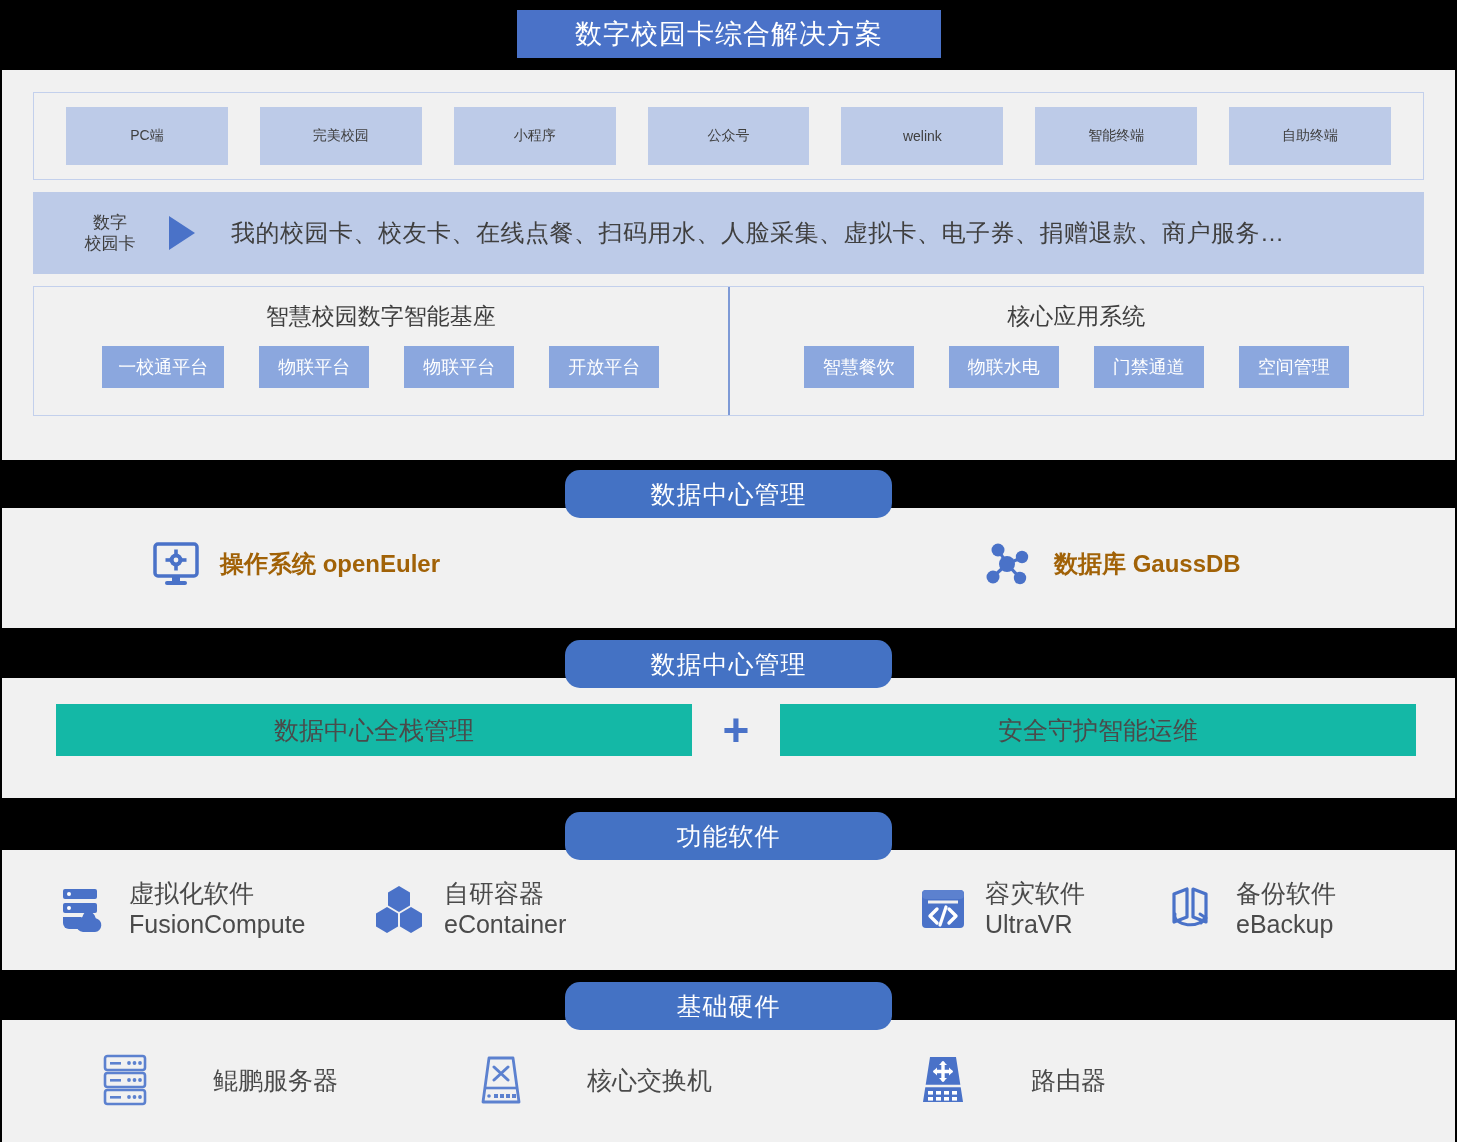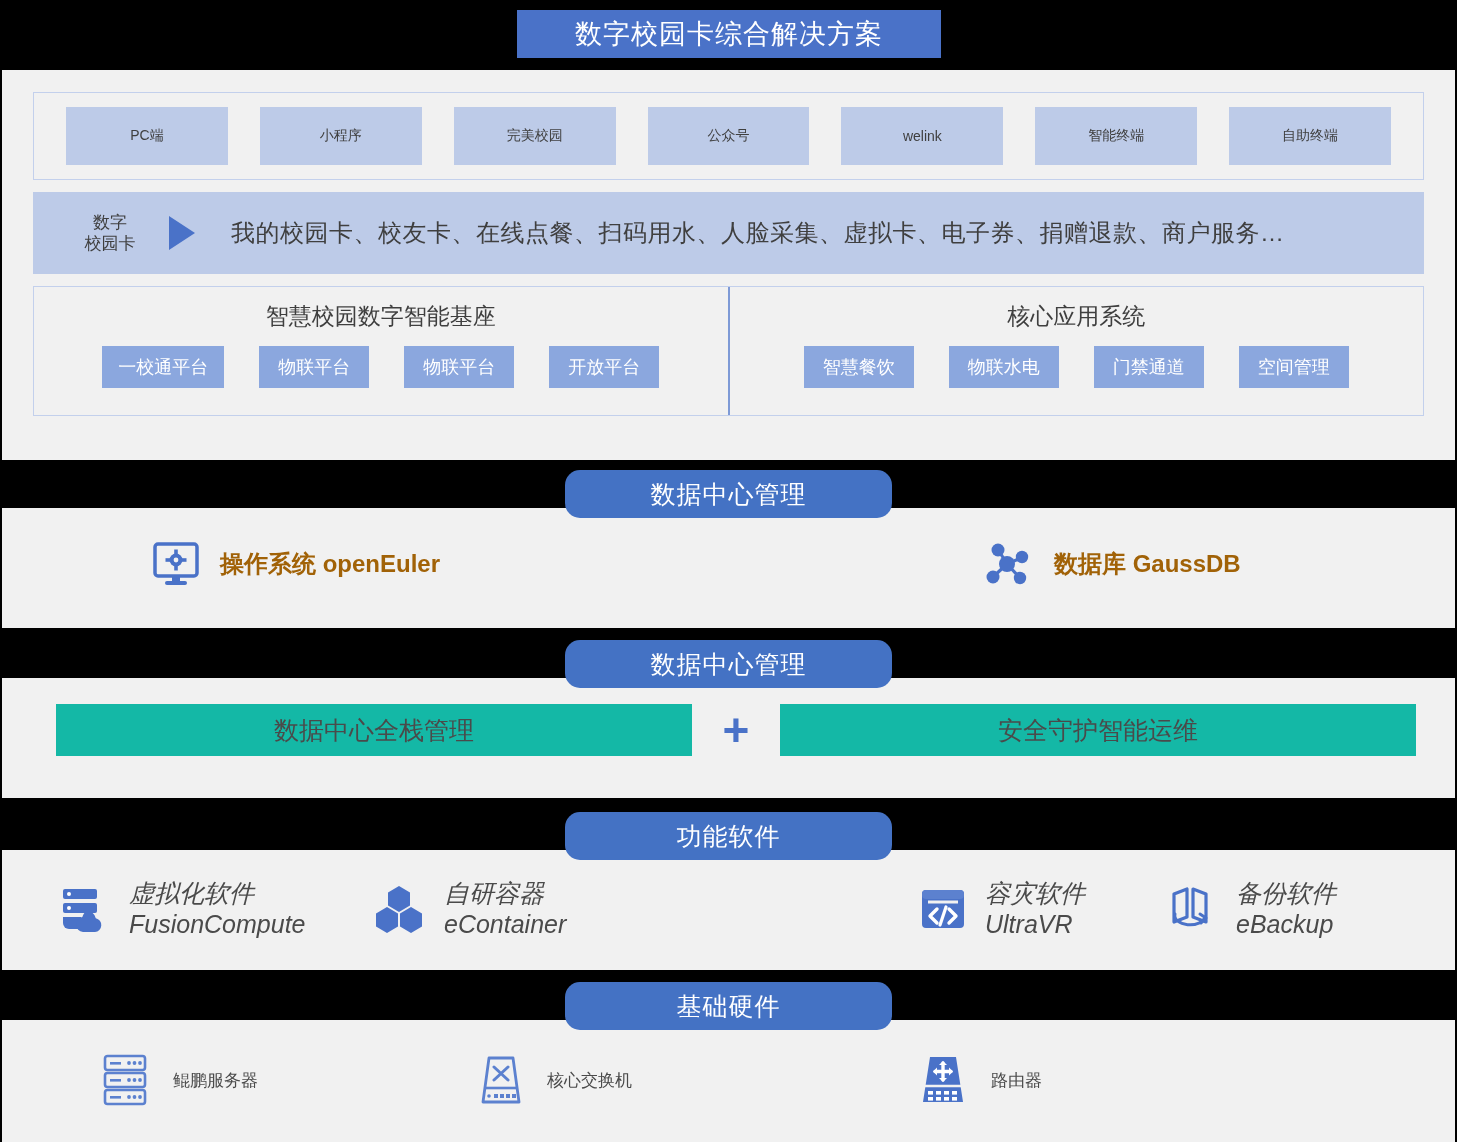--- a/index.html
+++ b/index.html
@@ -212,21 +212,20 @@
   }
 
   
   #sw-header { left: 565px; top: 812px; width: 327px; }
   #sw-panel  { top: 850px; height: 120px; }
   .sw-item {
     position: absolute;
     display: flex;
     align-items: center;
     gap: 16px;
-    font-style: italic;
   }
   .sw-label {
     font-size: 25px;
     line-height: 1.22;
     color: #4a4a4a;
     white-space: pre-line;
   }
   #sw-item-0 { left: 55px; top: 28px; }
   #sw-item-1 { left: 370px; top: 28px; }
   #sw-item-2 { left: 915px; top: 28px; }
@@ -235,43 +234,44 @@
   
   #hw-header { left: 565px; top: 982px; width: 327px; }
   #hw-panel  { top: 1020px; height: 122px; }
   .hw-item {
     position: absolute;
     display: flex;
     align-items: center;
     gap: 22px;
   }
   .hw-label {
-    font-size: 17px;
+    font-size: 25px;
     color: #4a4a4a;
+    margin-left: 40px;
   }
   #hw-item-0 { left: 97px; top: 32px; }
   #hw-item-1 { left: 475px; top: 32px; }
   #hw-item-2 { left: 915px; top: 32px; }
 
   .icon { display: block; }
 </style>
 </head>
 <body>
 
 <div class="page">
 
   <div class="title-bar">数字校园卡综合解决方案</div>
 
   <div class="panel" id="app-panel">
 
     <div class="inner-box" id="terminal-box">
       <div class="terminal-row">
         <div class="terminal-chip">PC端</div>
+        <div class="terminal-chip">完美校园</div>
         <div class="terminal-chip">小程序</div>
-        <div class="terminal-chip">完美校园</div>
         <div class="terminal-chip">公众号</div>
         <div class="terminal-chip">welink</div>
         <div class="terminal-chip">智能终端</div>
         <div class="terminal-chip">自助终端</div>
       </div>
     </div>
 
     <div id="card-band">
       <div class="card-label">数字
 校园卡</div>

